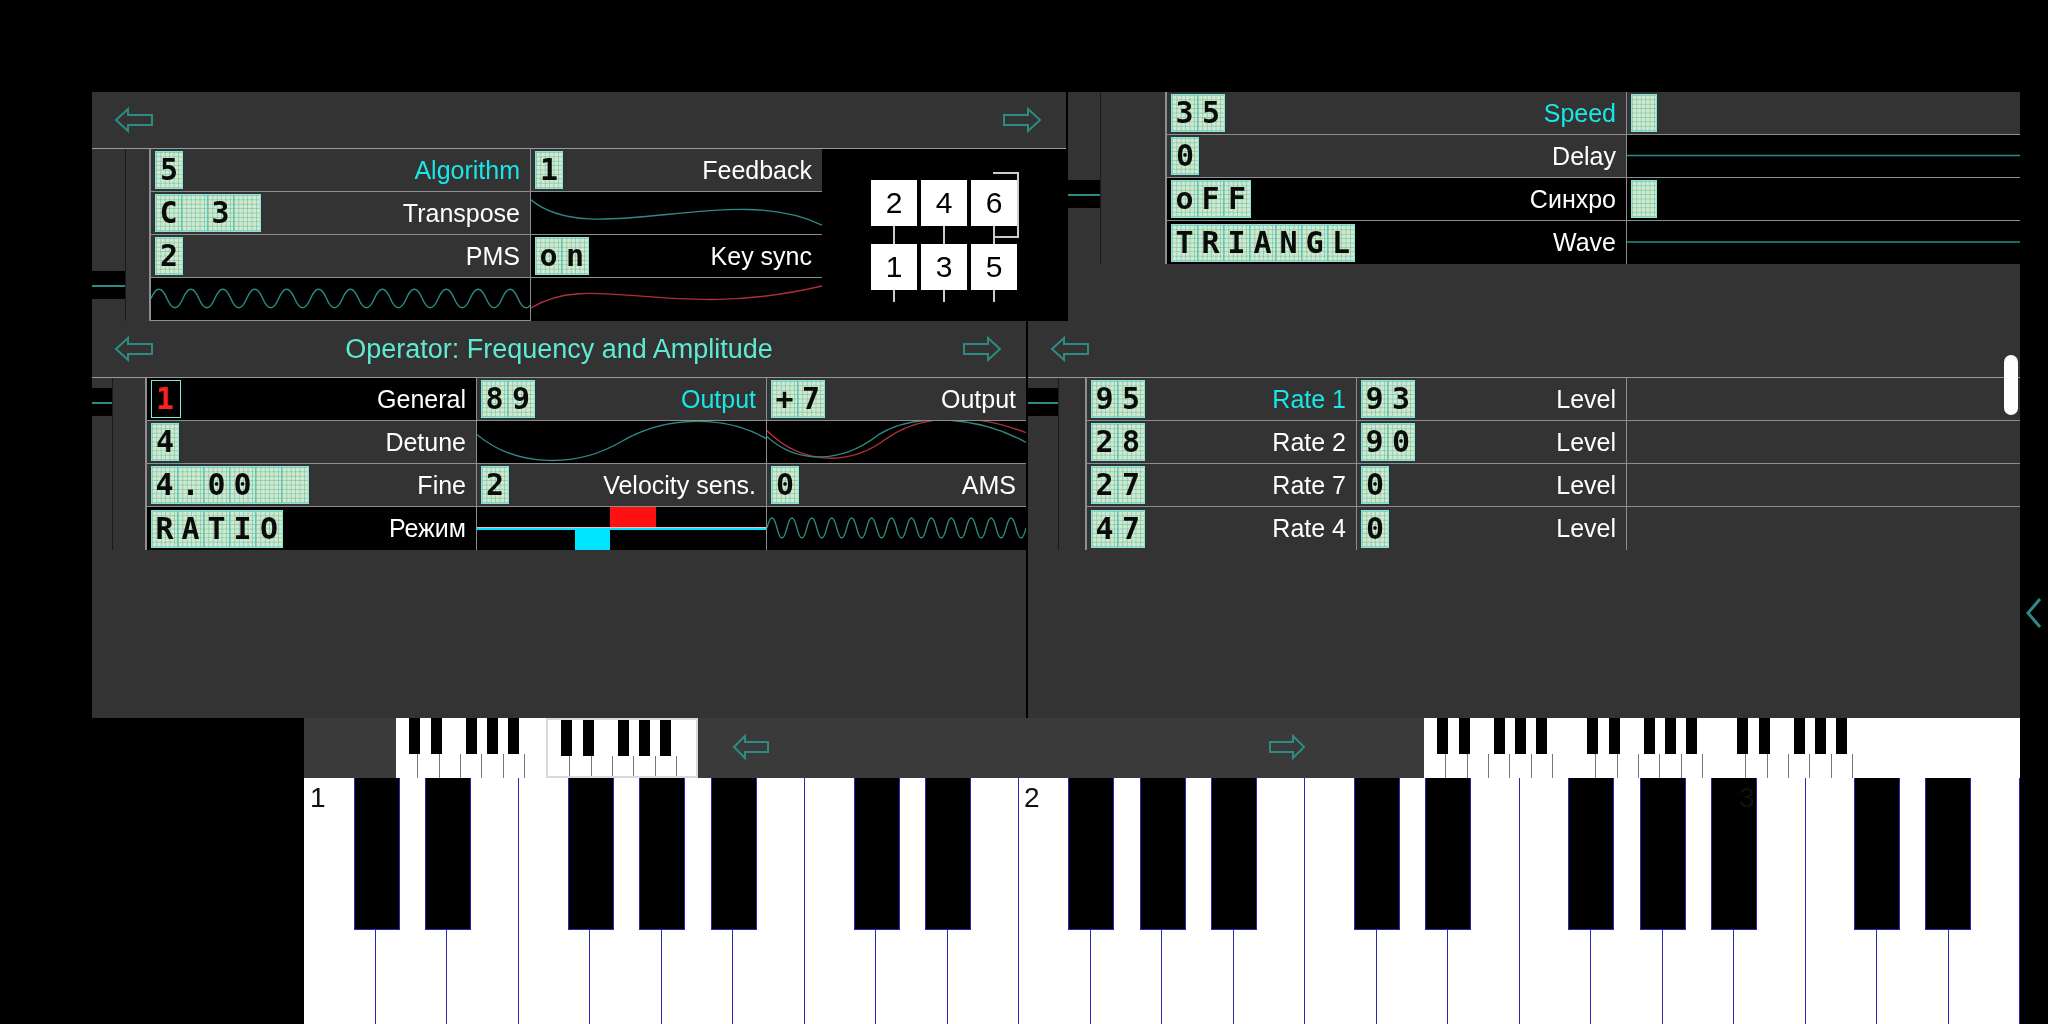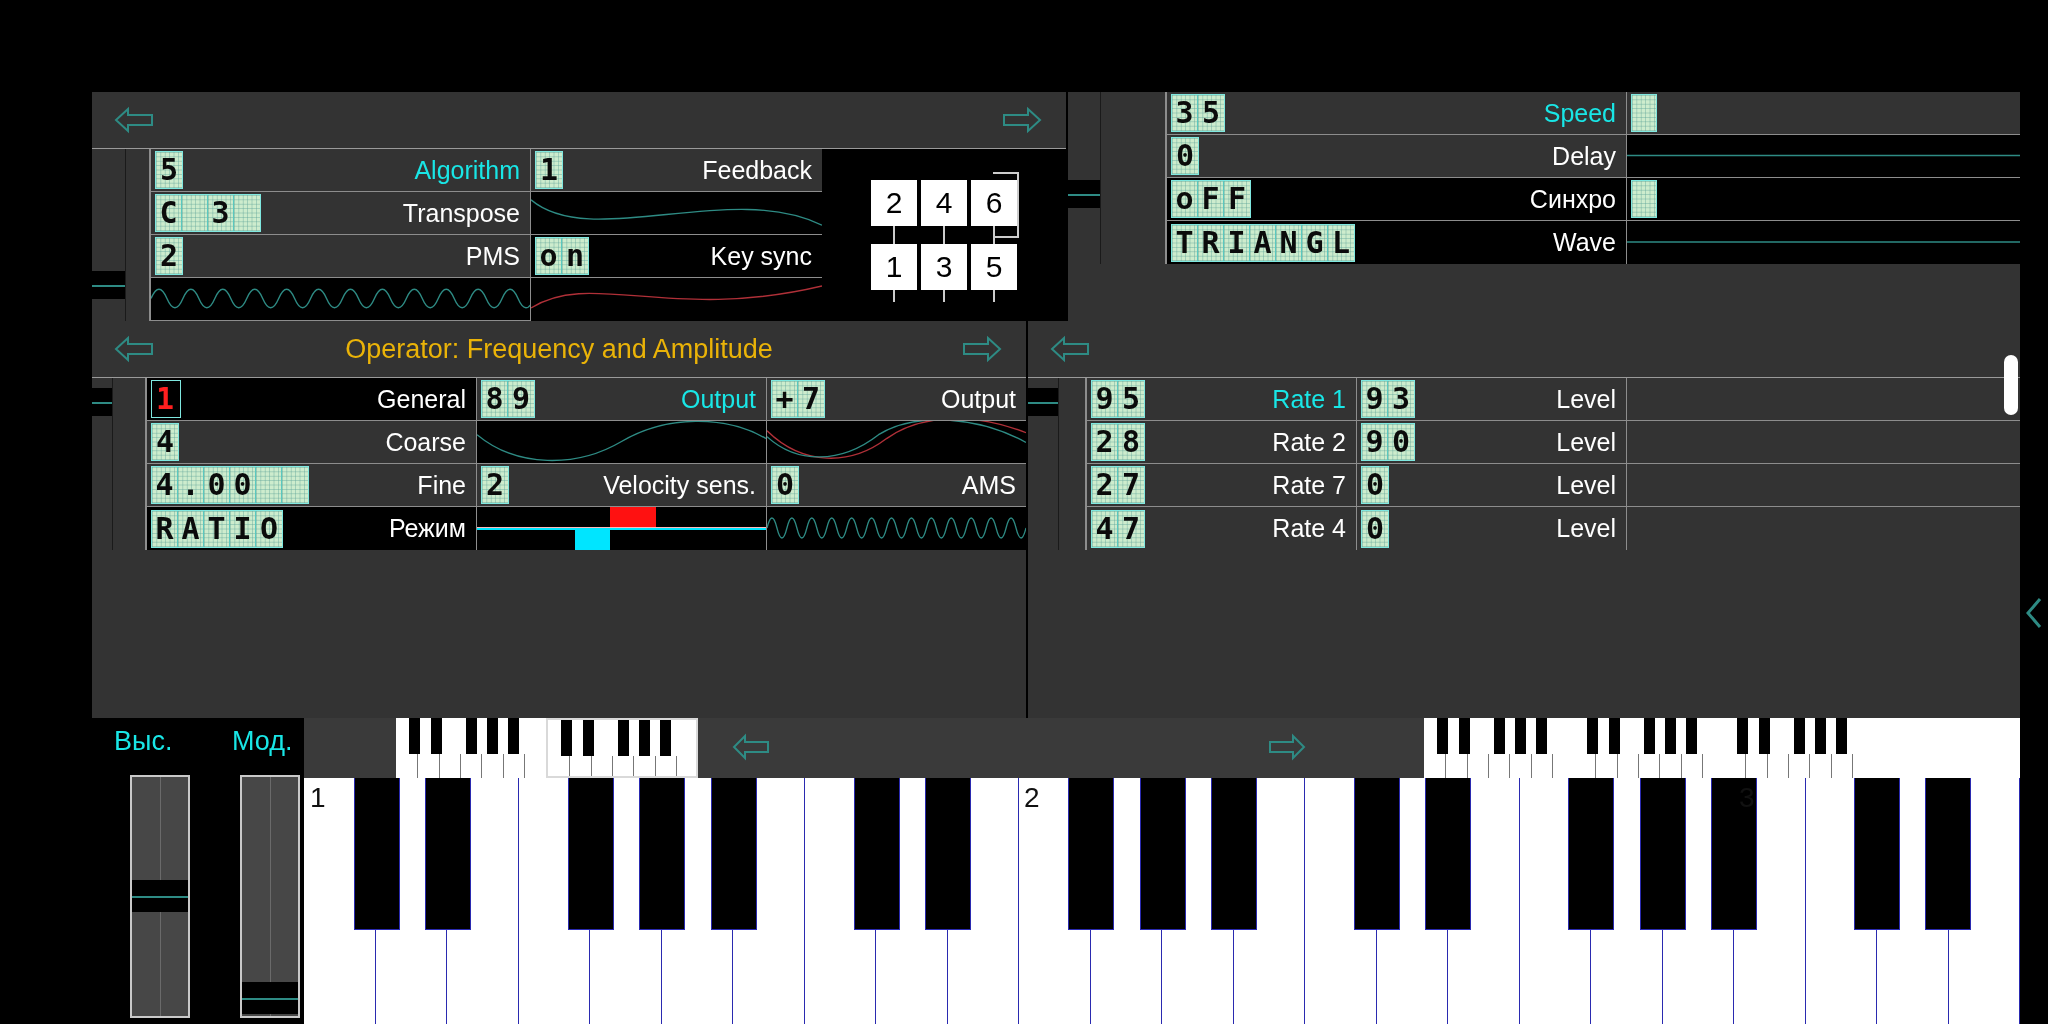--- a/index.html
+++ b/index.html
@@ -313,21 +313,21 @@
           </div>
         </div>
       </div>
     </div>
 
     <div class="panel row2" style="left:0; width:936px;">
       <div class="panel-header">
         <svg class="nav-arrow" viewBox="0 0 40 30">
           <path d="M14 4 L2 15 L14 26 L14 20 L38 20 L38 10 L14 10 Z" fill="none" stroke="#2e8b84" stroke-width="2"></path>
         </svg>
-        <div style="position:absolute;left:0;right:0;text-align:center;color:#eab308;font-size:27px;">Operator: Frequency and Amplitude</div>
+        <div style="position:absolute;left:0;right:0;text-align:center;color:#5eead4;font-size:27px;">Operator: Frequency and Amplitude</div>
         <svg class="nav-arrow right" viewBox="0 0 40 30">
           <path d="M26 4 L38 15 L26 26 L26 20 L2 20 L2 10 L26 10 Z" fill="none" stroke="#2e8b84" stroke-width="2"></path>
         </svg>
       </div>
       <div class="panel-body">
         <div class="gutter">
           <div class="scroll-thumb" style="top:10px;height:28px;"></div>
         </div>
         <div class="gutter2" style="width:56px;"></div>
         <div class="rows">
@@ -335,21 +335,21 @@
             <div class="cell dark">
               <div class="lcd red" style="width:30px;">
                   <span>1</span>
                 </div>
               <div class="cell-label">General</div>
             </div>
             <div class="cell">
               <div class="lcd">
                   <span>4</span>
                 </div>
-              <div class="cell-label">Coarse</div>
+              <div class="cell-label">Detune</div>
             </div>
             <div class="cell">
               <div class="lcd">
                 <span>4</span>
                   <span>.</span>
                   <span>0</span>
                   <span>0</span>
                   <span> </span>
                   <span> </span>
               </div>
@@ -500,30 +500,20 @@
           </div>
         </div>
       </div>
     </div>
   </div>
 
   <div class="scroll-pill"></div>
 
   <div class="kbdarea">
 
-    <div class="wheels">
-      <div class="wheel-label" style="left:22px;">Выс.</div>
-      <div class="wheel-label" style="left:140px;">Мод.</div>
-      <div class="wheel" style="left:38px;">
-        <div class="wheel-handle" style="top:103px;"></div>
-      </div>
-      <div class="wheel" style="left:148px;">
-        <div class="wheel-handle" style="top:205px;"></div>
-      </div>
-    </div>
 
     <div class="ministrip">
 
       <div class="mini-kbd" style="left:92px; width:150px;">
         <div class="mini-black" style="left:13px;"></div>
           <div class="mini-black" style="left:35px;"></div>
         <div class="mini-black" style="left:70px;"></div>
           <div class="mini-black" style="left:91px;"></div>
           <div class="mini-black" style="left:112px;"></div>
         <div class="mini-sep" style="left:21px;"></div>

